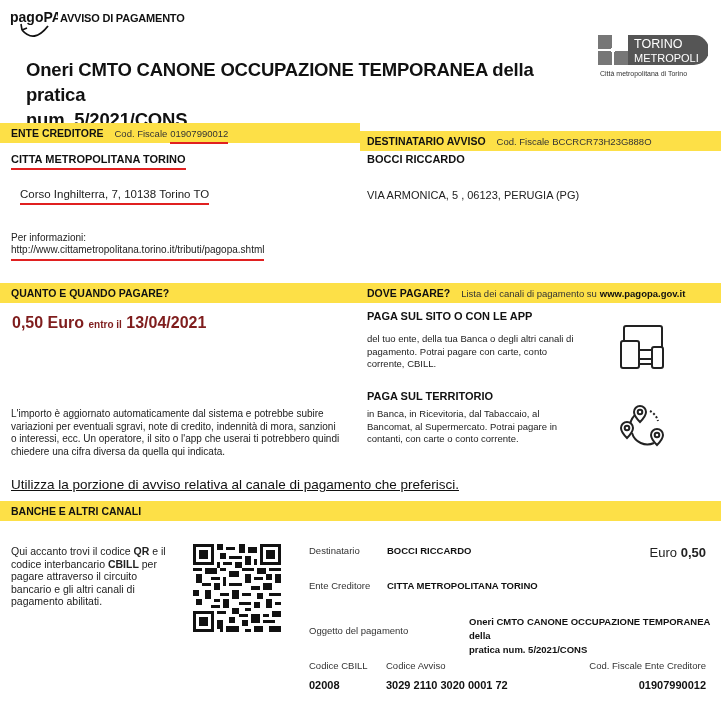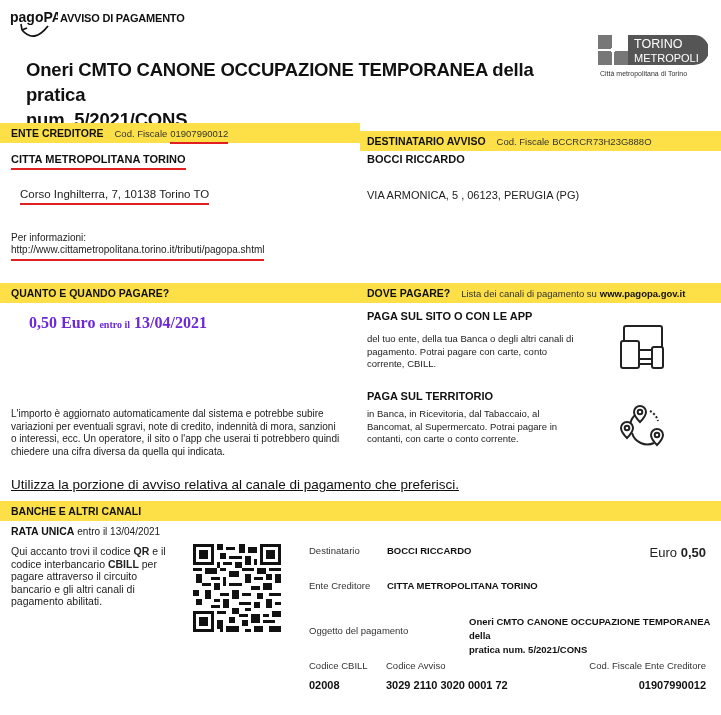--- a/index.html
+++ b/index.html
@@ -10,21 +10,21 @@
     .hdr-label { left: 60px; top: 12px; font-size: 11px; font-weight: bold; color: #111; letter-spacing: -0.2px; }
     .title { left: 26px; top: 57px; width: 570px; font-size: 18.5px; font-weight: bold; line-height: 25px; color: #111; letter-spacing: -0.2px; }
     .torino { left: 598px; top: 35px; width: 110px; height: 45px; }
     .band { position: absolute; height: 20px; background: #fde047; font-size: 10.5px; line-height: 20px; }
     .band b { font-weight: bold; color: #111; font-size: 10.5px; }
     .band .sub { color: #333; font-size: 9.5px; margin-left: 8px; }
     .ul { border-bottom: 2px solid #e02020; padding-bottom: 3px; }
     .small { font-size: 10px; color: #222; line-height: 13px; }
     .bold-name { font-size: 11px; font-weight: bold; color: #111; }
     .addr { font-size: 11.5px; color: #222; }
-    .amount { left: 29px; top: 314px; font-size: 16px; font-weight: bold; color: #6d28d9; font-family: Liberation Serif, serif; }
+    .amount { left: 12px; top: 314px; font-size: 16px; font-weight: bold; color: #7f1d1d; }
     .amount .entro { font-size: 10px; font-weight: bold; }
     .paga-title { font-size: 11px; font-weight: bold; color: #111; }
     .paga-text { font-size: 9.5px; color: #222; line-height: 12.5px; width: 215px; }
     .use-portion { left: 11px; top: 477px; font-size: 13.5px; color: #111; text-decoration: underline; }
     .bk-text { left: 11px; top: 545px; width: 165px; font-size: 10.5px; color: #222; line-height: 12.5px; }
     .lbl { font-size: 9.5px; color: #333; }
     .val { font-size: 9.5px; font-weight: bold; color: #111; }
     .qr { left: 193px; top: 544px; width: 88px; height: 88px; }
   </style>
 </head>
@@ -116,26 +116,22 @@
     <circle cx="20" cy="7" r="2.3"></circle>
     <path d="M7 17 a6 6 0 0 1 6 6 c0 4 -6 10 -6 10 s-6 -6 -6 -10 a6 6 0 0 1 6 -6z" fill="#fff"></path>
     <circle cx="7" cy="23" r="2.3"></circle>
     <path d="M37 24 a6 6 0 0 1 6 6 c0 4 -6 10 -6 10 s-6 -6 -6 -10 a6 6 0 0 1 6 -6z" fill="#fff"></path>
     <circle cx="37" cy="30" r="2.3"></circle>
   </svg>
 </div>
 
 <div class="abs use-portion">Utilizza la porzione di avviso relativa al canale di pagamento che preferisci.</div>
 
-<div class="band" style="left:0; top:501px; width:721px; padding:0 11px; display:flex; justify-content:space-between;flex-direction:column;">
+<div class="band" style="left:0; top:501px; width:721px; padding:0 11px; display:flex; justify-content:space-between;">
   <b>BANCHE E ALTRI CANALI</b>
-  <span>
-    <b>RATA UNICA</b>
-    <span style="font-size:10px;">entro il 13/04/2021</span>
-  </span>
 </div>
 
 <div class="abs bk-text">
   <span>Qui accanto trovi il codice </span><b>QR</b><span> e il codice interbancario </span><b>CBILL</b><span> per pagare attraverso il circuito bancario e gli altri canali di pagamento abilitati.</span>
 </div>
 
 <div class="abs qr">
   <svg width="88" height="88" viewBox="0 0 29 29" shape-rendering="crispEdges">
     <rect width="29" height="29" fill="#fff"></rect>
     <g fill="#111">

